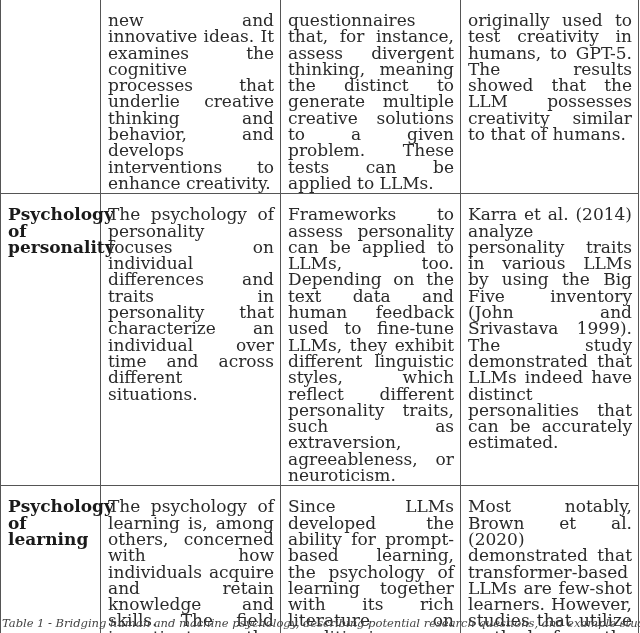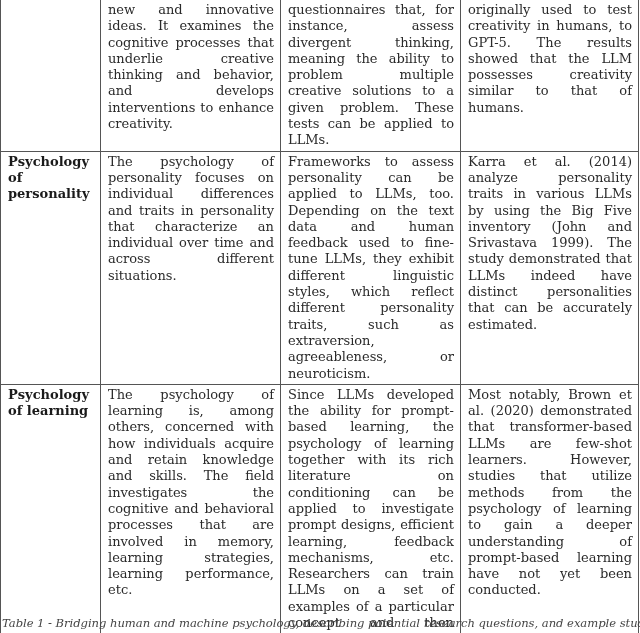--- a/index.html
+++ b/index.html
@@ -1,20 +1,20 @@
 <!DOCTYPE html>
 <html><head>
 <meta charset="utf-8">
 <style>
   html, body { margin:0; padding:0; background:#ffffff; }
   body { width:640px; height:633px; overflow:hidden; position:relative;
          font-family:"DejaVu Serif", "Liberation Serif", serif; color:#2a2a2a; }
   .table { position:absolute; left:0; top:-1px; width:638px; border-collapse:collapse; table-layout:fixed; }
-  .table td { border:1.5px solid #555; vertical-align:top; padding:2px 6px 2px 7px;
-              font-size:13px; line-height:16.3px; text-align:justify; text-align-last:left; }
+  .table td { border:1.5px solid #555; vertical-align:top; padding:12px 6px 2px 7px;
+              font-size:17px; line-height:16.3px; text-align:justify; text-align-last:left; }
   .table td.head { font-weight:bold; text-align:left; padding-left:7px; color:#1a1a1a; }
   .table tr.first td { border-top:1.5px solid #555; }
   .table td:first-child { border-left:1.5px solid #555; }
   col.c1 { width:100px; } col.c2 { width:180px; } col.c3 { width:180px; } col.c4 { width:178px; }
   .r0 td { height:96px; }
   .r1 td { height:146px; }
   .r2 td { height:205px; }
   .caption { position:absolute; left:2px; top:616px; font-style:italic; font-size:11.6px;
              color:#444; white-space:nowrap; letter-spacing:-0.05px; }
 </style>
@@ -25,21 +25,21 @@
   <colgroup>
       <col class="c1">
       <col class="c2">
       <col class="c3">
       <col class="c4">
     </colgroup>
   <tbody>
       <tr class="r0 first">
     <td class="head"></td>
     <td>new and innovative ideas. It examines the cognitive processes that underlie creative thinking and behavior, and develops interventions to enhance creativity.</td>
-    <td>questionnaires that, for instance, assess divergent thinking, meaning the ability to problem multiple creative solutions to a given problem. These tests can be applied to LLMs.</td>
+    <td>questionnaires that, for instance, assess divergent thinking, meaning the distinct to generate multiple creative solutions to a given problem. These tests can be applied to LLMs.</td>
     <td>originally used to test creativity in humans, to GPT-5. The results showed that the LLM possesses creativity similar to that of humans.</td>
   </tr>
   <tr class="r1">
     <td class="head">Psychology of personality</td>
     <td>The psychology of personality focuses on individual differences and traits in personality that characterize an individual over time and across different situations.</td>
     <td>Frameworks to assess personality can be applied to LLMs, too. Depending on the text data and human feedback used to fine-tune LLMs, they exhibit different linguistic styles, which reflect different personality traits, such as extraversion, agreeableness, or neuroticism.</td>
     <td>Karra et al. (2014) analyze personality traits in various LLMs by using the Big Five inventory (John and Srivastava 1999). The study demonstrated that LLMs indeed have distinct personalities that can be accurately estimated.</td>
   </tr>
   <tr class="r2">
     <td class="head">Psychology of learning</td>

